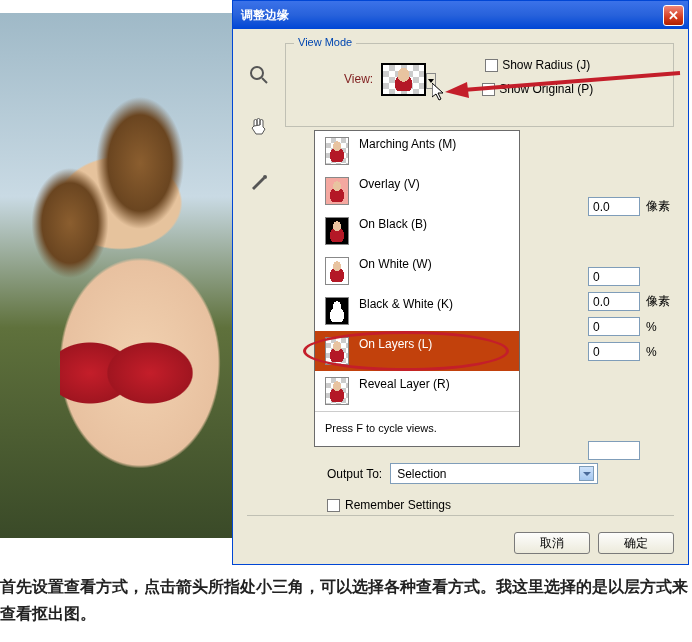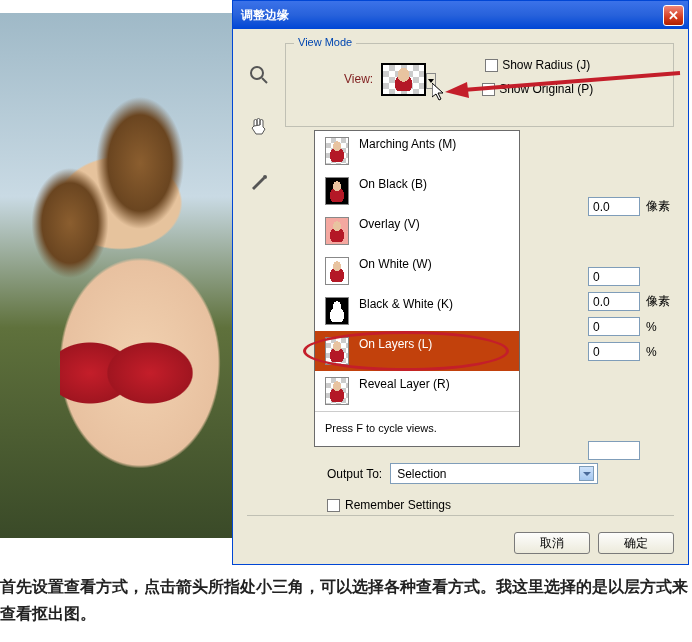--- a/index.html
+++ b/index.html
@@ -208,30 +208,30 @@
 
 <div class="dropdown-list">
   <div id="dd-items">
       <div class="dd-item">
         <div class="swatch" style="background: conic-gradient(rgb(204, 204, 204) 25%, rgb(255, 255, 255) 0deg, rgb(255, 255, 255) 50%, rgb(204, 204, 204) 0deg, rgb(204, 204, 204) 75%, rgb(255, 255, 255) 0deg) 0px 0px / 10px 10px;">
           <div class="sil"></div>
         </div>
         <span>Marching Ants (M)</span>
       </div>
       <div class="dd-item">
+        <div class="swatch" style="background: rgb(244, 168, 160);">
+          <div class="sil"></div>
+        </div>
+        <span>Overlay (V)</span>
+      </div>
+      <div class="dd-item">
         <div class="swatch" style="background: rgb(0, 0, 0);">
           <div class="sil"></div>
         </div>
         <span>On Black (B)</span>
-      </div>
-      <div class="dd-item">
-        <div class="swatch" style="background: rgb(244, 168, 160);">
-          <div class="sil"></div>
-        </div>
-        <span>Overlay (V)</span>
       </div>
       <div class="dd-item">
         <div class="swatch" style="background: rgb(255, 255, 255);">
           <div class="sil"></div>
         </div>
         <span>On White (W)</span>
       </div>
       <div class="dd-item">
         <div class="swatch" style="background: rgb(0, 0, 0);">
           <div class="sil" style="--sc: #fff; --bc: #fff;"></div>

